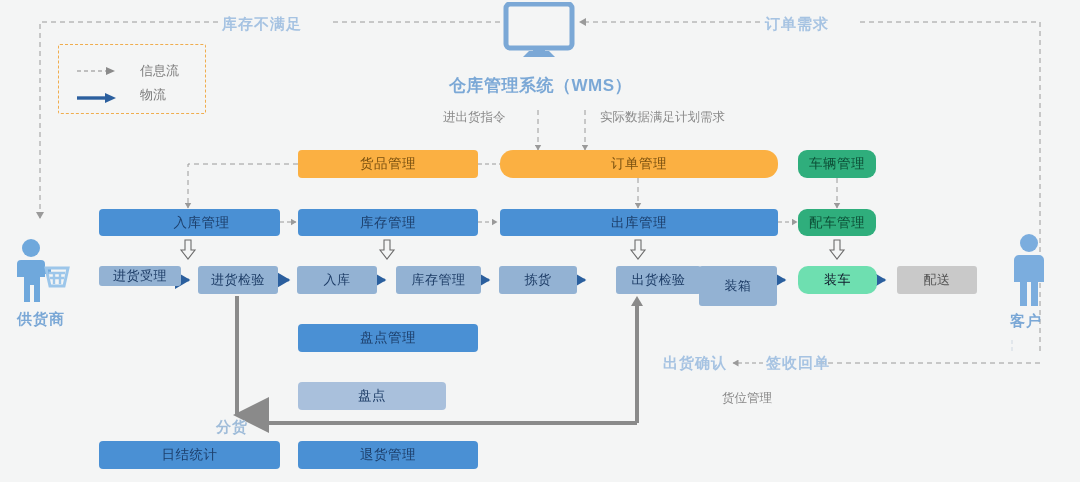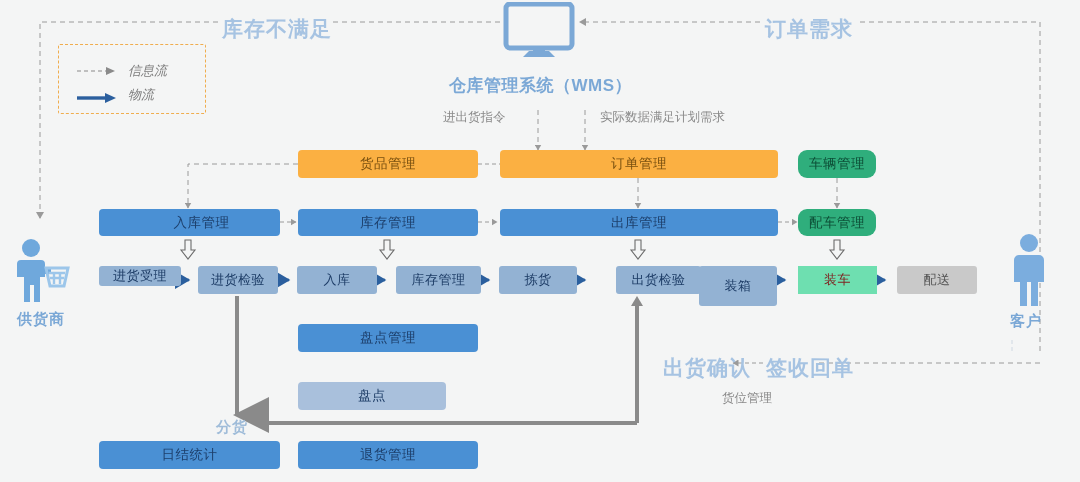--- a/index.html
+++ b/index.html
@@ -31,31 +31,31 @@
     justify-content: center;
     font-size: 13.5px;
     letter-spacing: .5px;
     box-sizing: border-box;
     white-space: nowrap;
   }
   .box-orange { background: #fbb042; color: #7a5110; }
   .box-blue   { background: #4a90d4; color: #1d3f6b; }
   .box-green  { background: #2fae7c; color: #0d4f37; border-radius: 9px; }
   .box-step   { background: #93b2d3; color: #1d3c66; font-size: 13px; border-radius: 3px;}
-  .box-mint   { background: #6edfb0; color: #7f1d1d; font-size: 13px; border-radius: 0;}
+  .box-mint   { background: #6edfb0; color: #0f172a; font-size: 13px; border-radius: 10px;}
   .box-gray   { background: #c9c9c9; color: #555; font-size: 13px; border-radius: 3px;}
   .box-sky    { background: #a9c0dc; color: #1d3c66; }
 
   
   .label {
     position: absolute;
     white-space: nowrap;
     font-size: 13px;
   }
-  .label-blue   { color: #a6c3e2; font-size: 21px; font-weight: bold; letter-spacing: 1px;}
+  .label-blue   { color: #a6c3e2; font-size: 15px; font-weight: bold; letter-spacing: 1px;}
   .label-gray   { color: #8a8a8a; font-size: 12.5px; }
   .label-entity { color: #7ba8d6; font-size: 15px; font-weight: bold; letter-spacing: 1px; }
   .label-fenhuo { color: #9fbcd9; font-size: 15px; font-weight: bold; letter-spacing: 1px; }
 
   .wms-title {
     position: absolute;
     color: #7ba8d6;
     font-size: 17px;
     font-weight: bold;
     letter-spacing: .5px;
@@ -71,21 +71,21 @@
     border-radius: 2px;
     box-sizing: border-box;
   }
   .legend-row {
     position: absolute;
     display: flex;
     align-items: center;
     font-size: 13px;
     color: #7b7b7b;
   }
-  .legend-text { margin-left: 10px; font-style: italic; }
+  .legend-text { margin-left: 22px; }
 
   
   .entity { position: absolute; text-align: center; }
 </style>
 </head>
 <body>
 
 <div id="canvas">
 
   <svg class="svg-layer" viewBox="0 0 1080 482">
@@ -210,21 +210,21 @@
 
   <div class="entity" style="left:996px; top:232px; width:60px;">
     <svg width="44" height="76" viewBox="0 0 44 76" style="margin-left:6px;">
       <circle cx="22" cy="11" r="9" fill="#7badde"></circle>
       <path d="M12 23 h20 a5 5 0 0 1 5 5 v22 h-6 v24 h-7 v-24 h-4 v24 h-7 v-24 h-6 v-22 a5 5 0 0 1 5 -5 z" fill="#7badde"></path>
     </svg>
     <div class="label-entity" style="margin-top:0px;">客户</div>
   </div>
 
   <div class="box box-orange" style="left:298px; top:150px; width:180px; height:28px;">货品管理</div>
-  <div class="box box-orange" style="left:500px; top:150px; width:278px; height:28px;">订单管理</div>
+  <div class="box box-orange" style="left:500px; top:150px; width:278px; height:28px;border-radius:13px;">订单管理</div>
   <div class="box box-green" style="left:798px; top:150px; width:78px; height:28px;">车辆管理</div>
 
   <div class="box box-blue" style="left:99px; top:209px; width:181px; height:27px;padding-left:24px;">入库管理</div>
   <div class="box box-blue" style="left:298px; top:209px; width:180px; height:27px;">库存管理</div>
   <div class="box box-blue" style="left:500px; top:209px; width:278px; height:27px;">出库管理</div>
   <div class="box box-green" style="left:798px; top:209px; width:78px; height:27px;">配车管理</div>
 
   <div class="box box-step" style="left:99px; top:266px; width:82px; height:20px;">进货受理</div>
   <div class="box box-step" style="left:198px; top:266px; width:80px; height:28px;">进货检验</div>
   <div class="box box-step" style="left:297px; top:266px; width:80px; height:28px;">入库</div>

